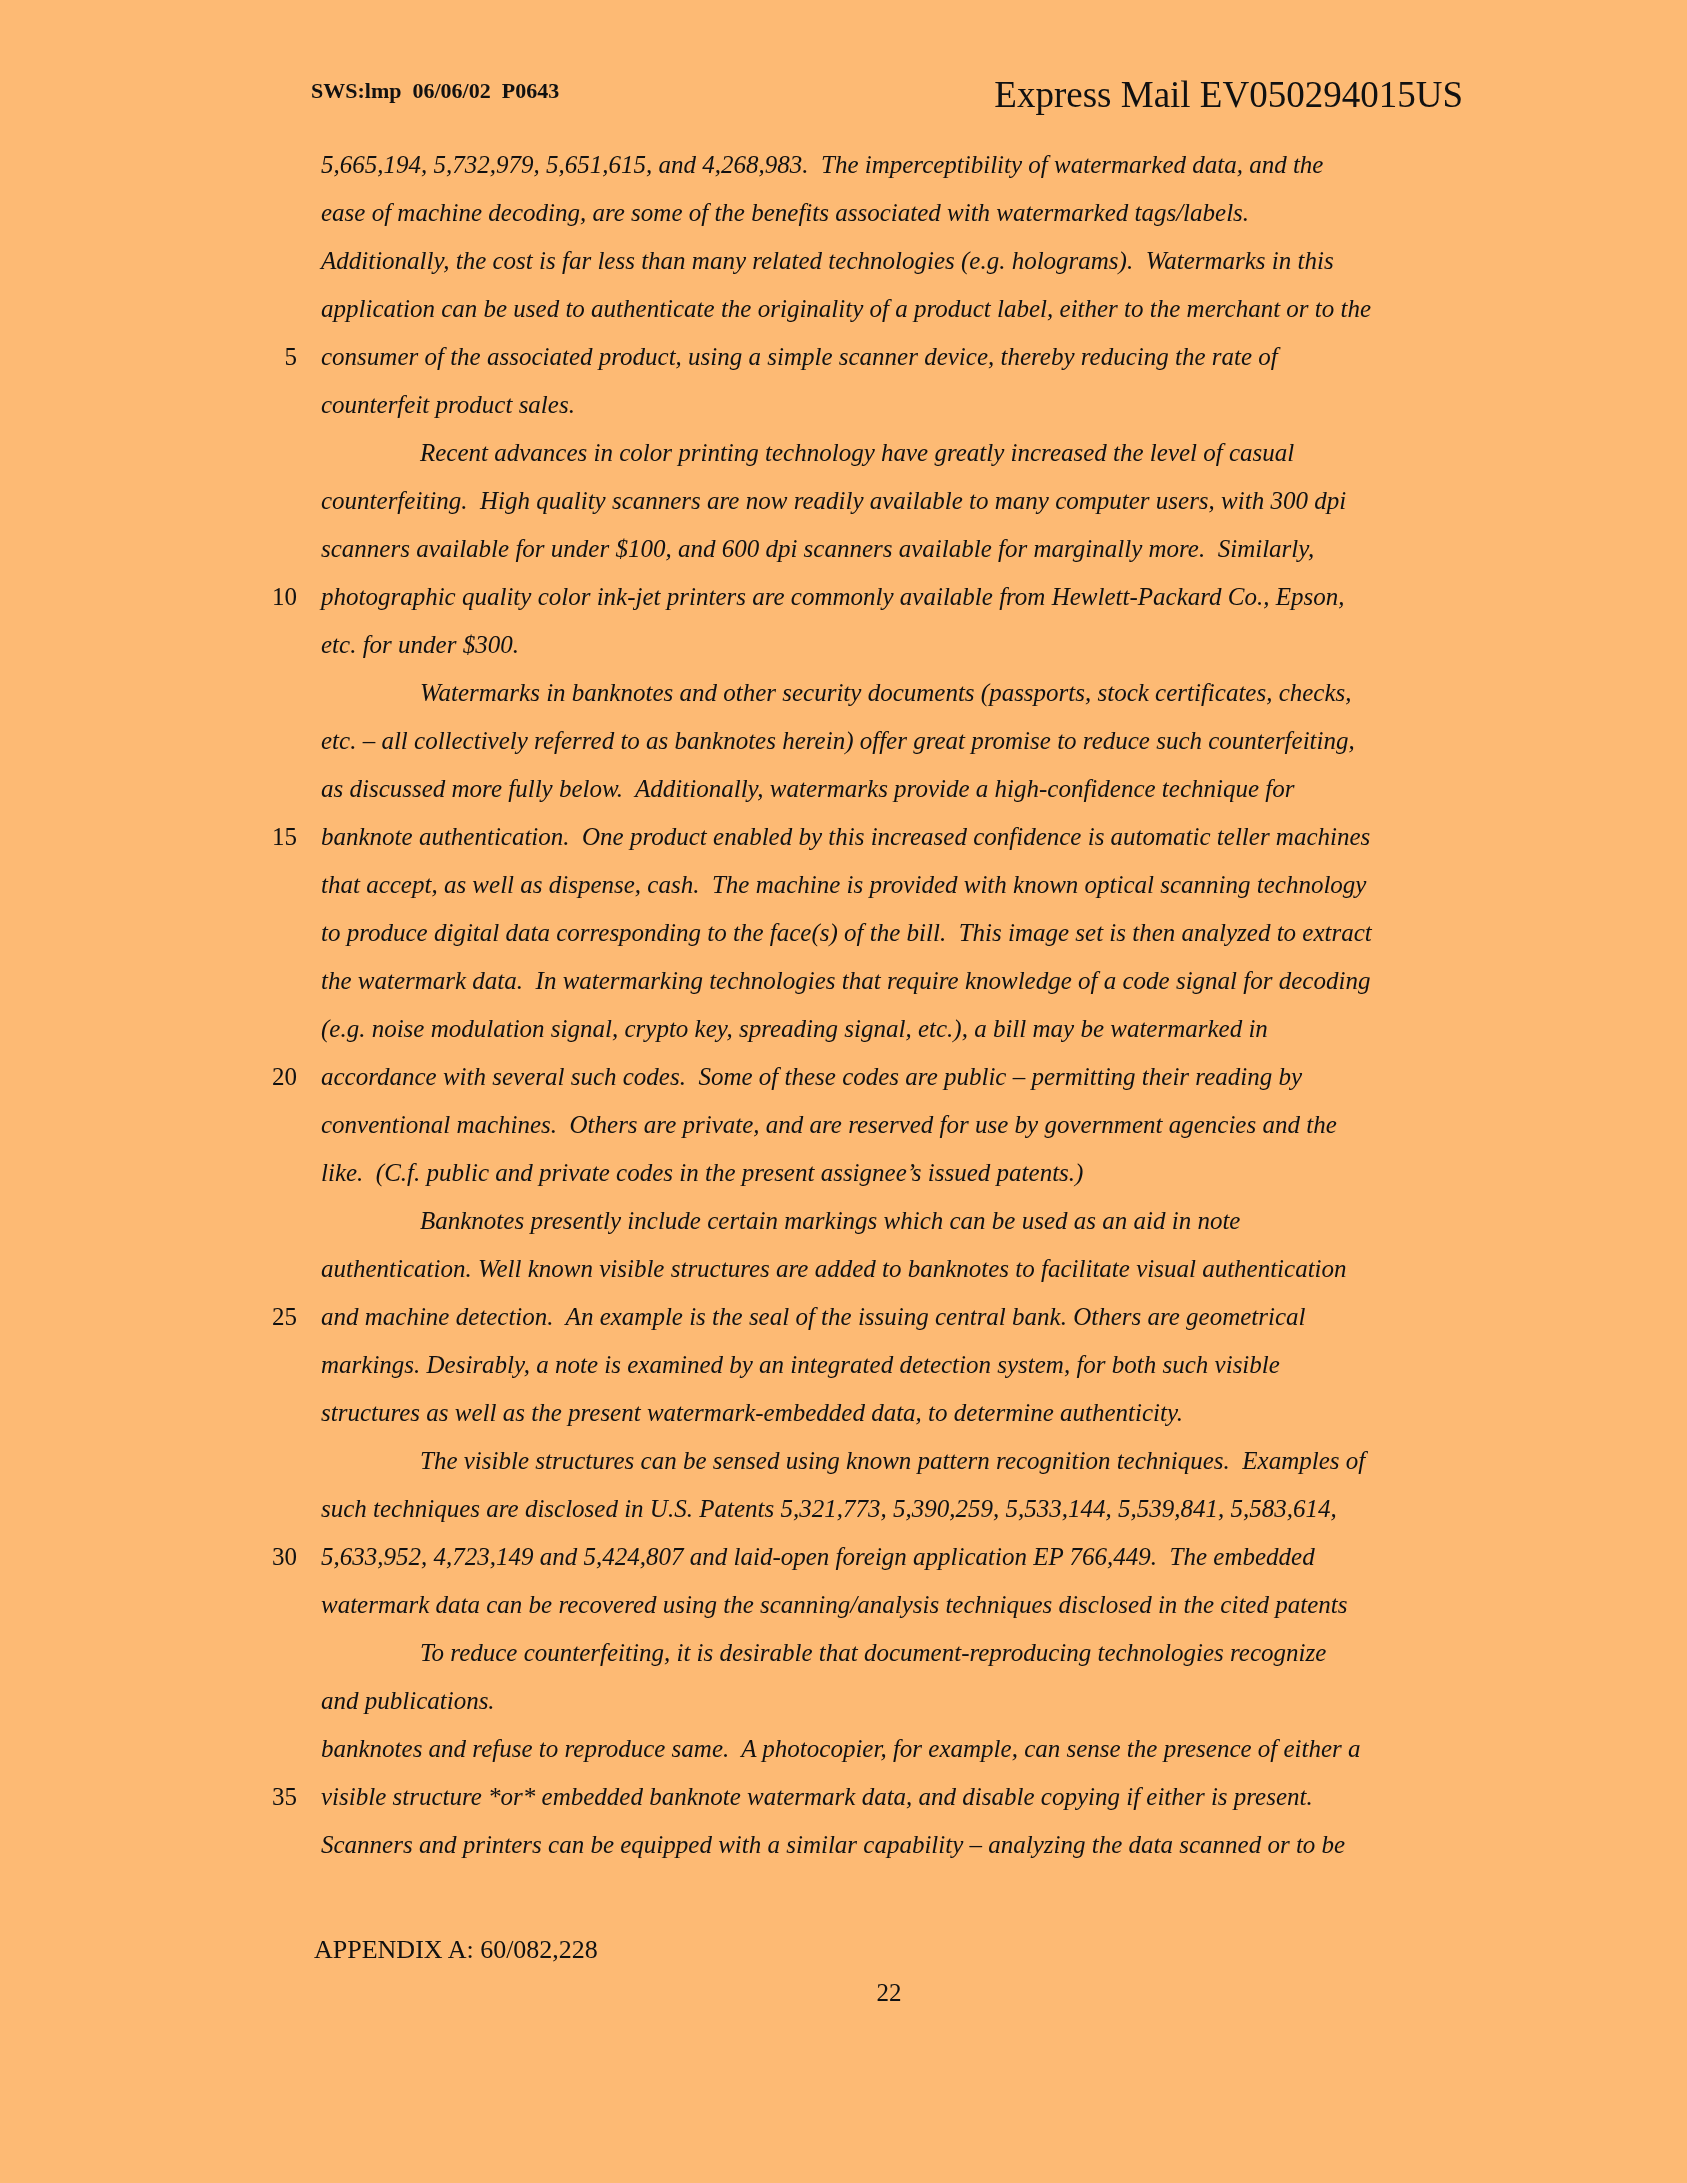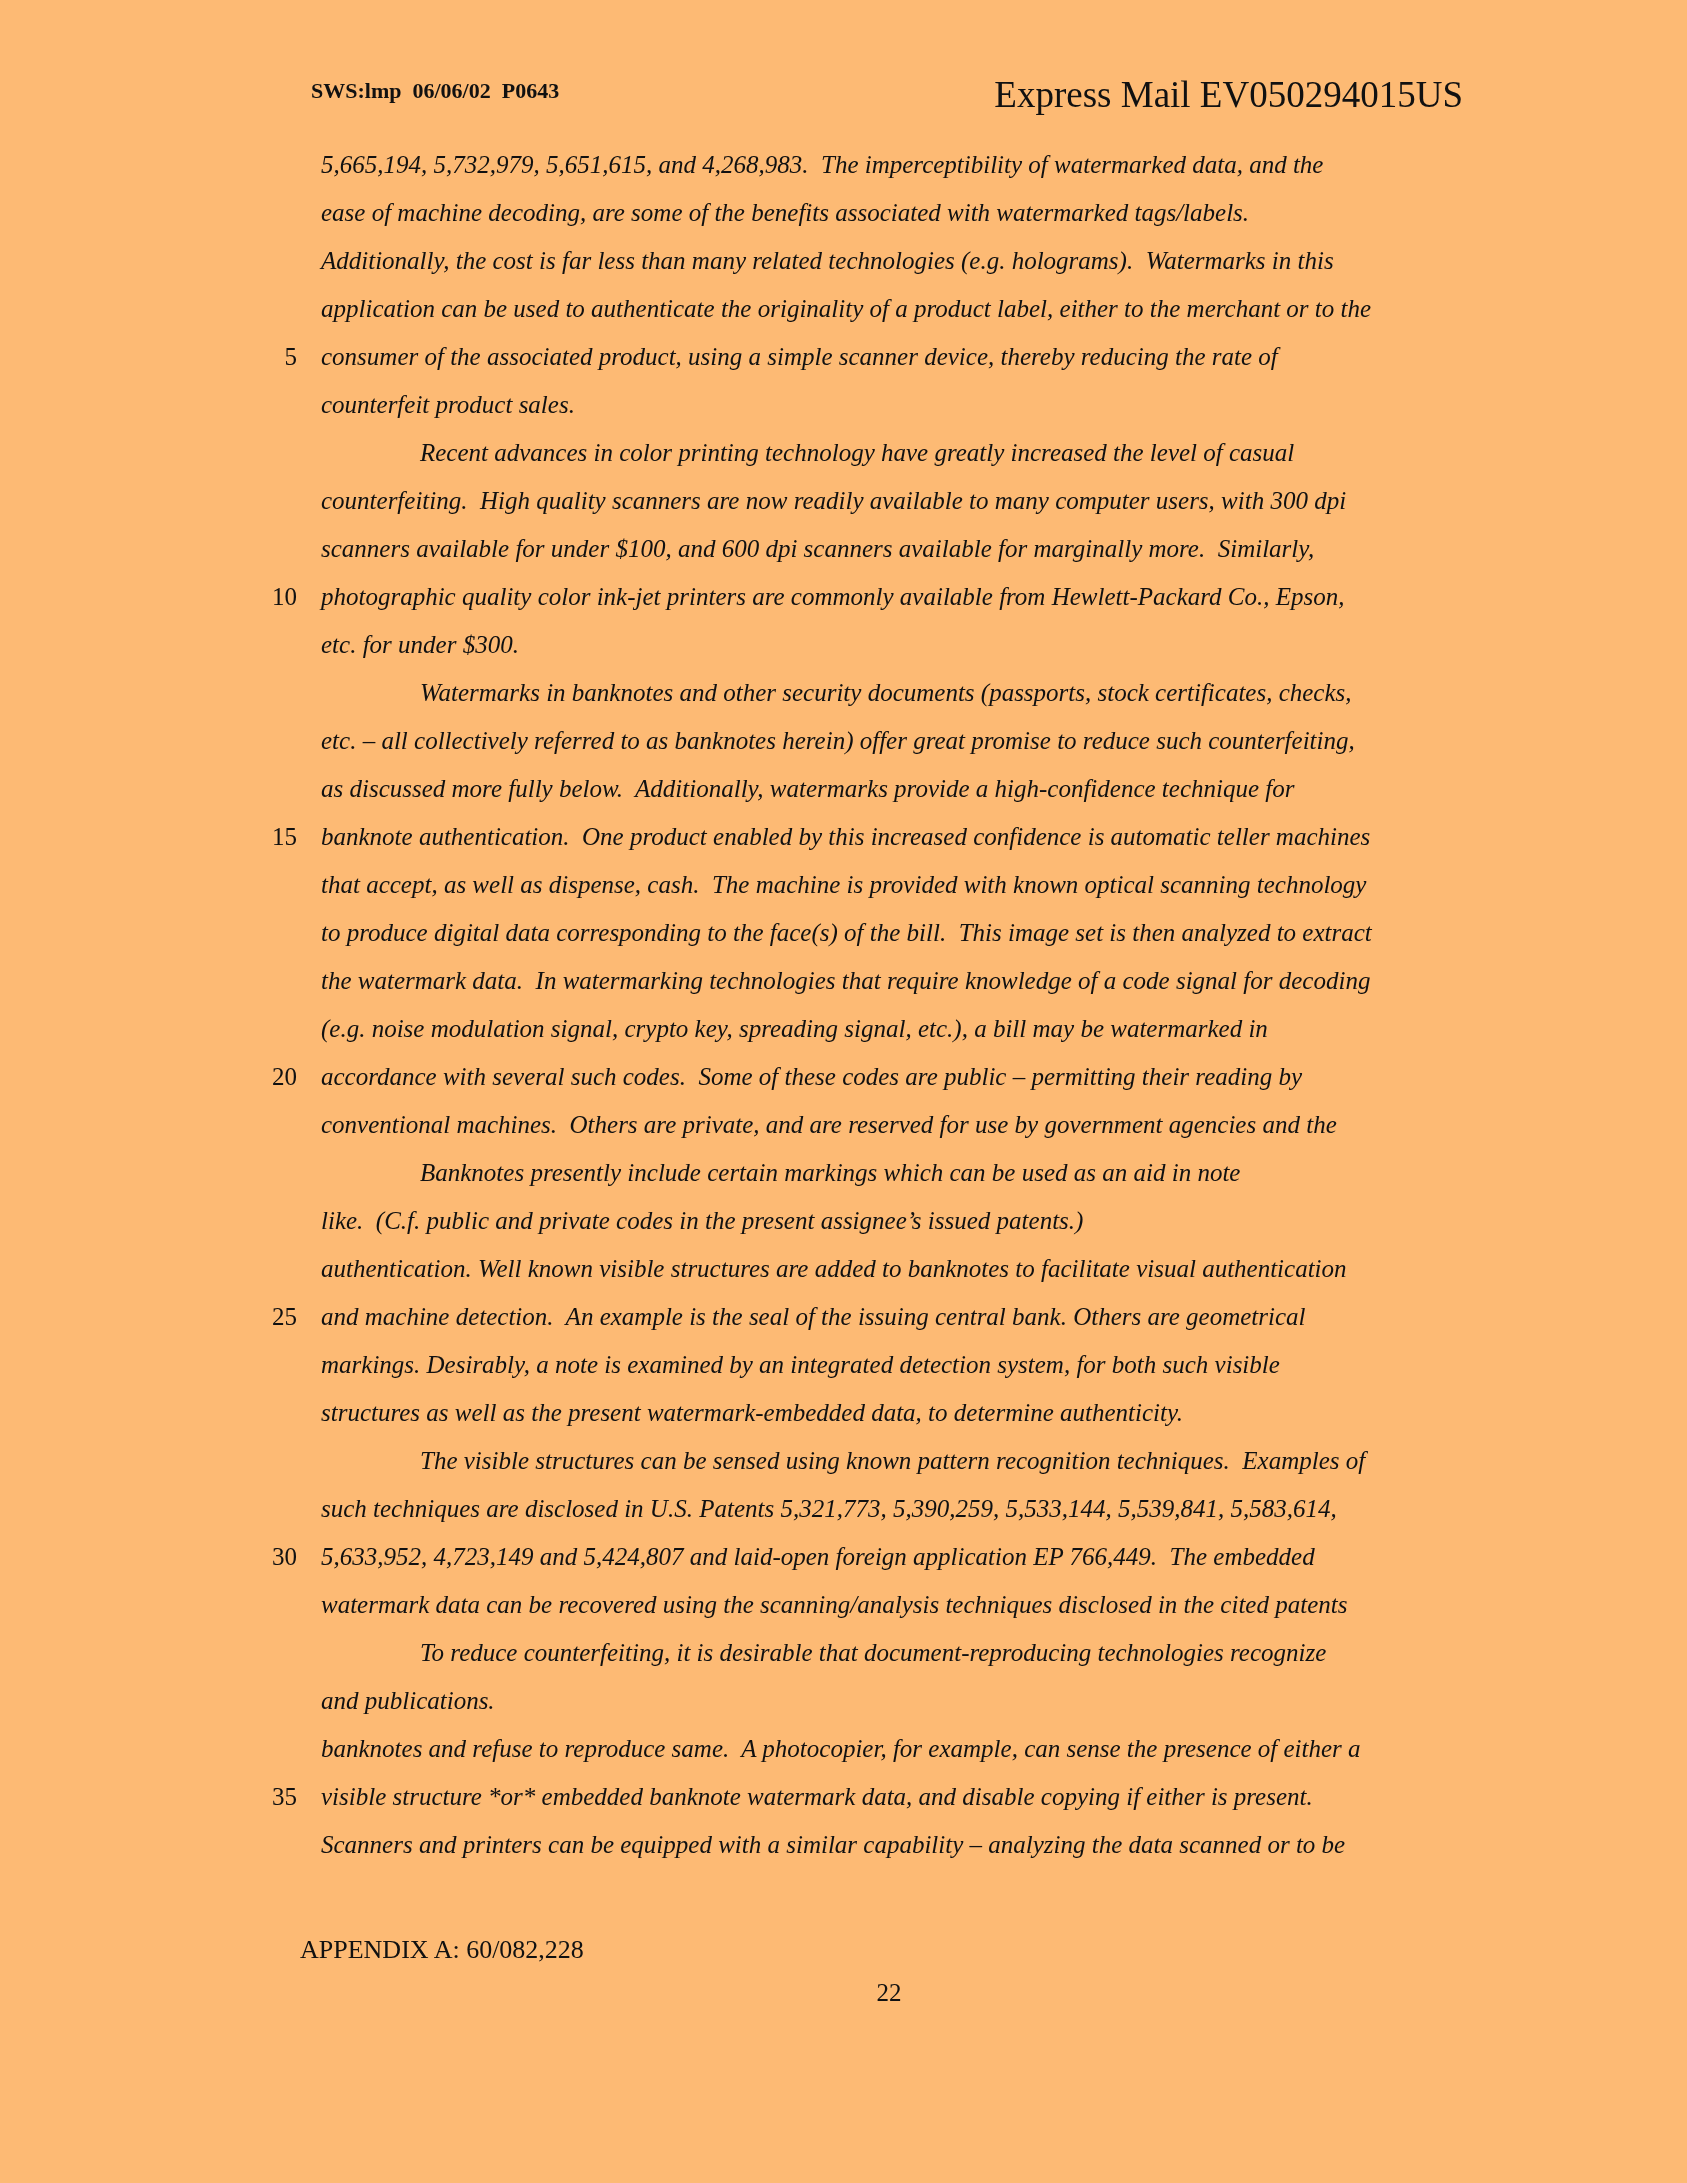--- a/index.html
+++ b/index.html
@@ -52,21 +52,21 @@
     position: absolute;
     left: -79px;
     top: 0;
     width: 55px;
     text-align: right;
     font-style: normal;
     font-size: 25px;
   }
   .footer-appendix {
     position: absolute;
-    left: 300px;
+    left: 314px;
     top: 1935px;
     font-size: 26px;
     white-space: pre;
   }
   .page-number {
     position: absolute;
     left: 311px;
     top: 1979px;
     width: 1156px;
     text-align: center;
@@ -97,22 +97,22 @@
       <div class="line indent"><span>Watermarks in banknotes and other security documents (passports, stock certificates, checks,</span></div>
       <div class="line"><span>etc. – all collectively referred to as banknotes herein) offer great promise to reduce such counterfeiting,</span></div>
       <div class="line"><span>as discussed more fully below.  Additionally, watermarks provide a high-confidence technique for</span></div>
       <div class="line"><span class="lnum">15</span><span>banknote authentication.  One product enabled by this increased confidence is automatic teller machines</span></div>
       <div class="line"><span>that accept, as well as dispense, cash.  The machine is provided with known optical scanning technology</span></div>
       <div class="line"><span>to produce digital data corresponding to the face(s) of the bill.  This image set is then analyzed to extract</span></div>
       <div class="line"><span>the watermark data.  In watermarking technologies that require knowledge of a code signal for decoding</span></div>
       <div class="line"><span>(e.g. noise modulation signal, crypto key, spreading signal, etc.), a bill may be watermarked in</span></div>
       <div class="line"><span class="lnum">20</span><span>accordance with several such codes.  Some of these codes are public – permitting their reading by</span></div>
       <div class="line"><span>conventional machines.  Others are private, and are reserved for use by government agencies and the</span></div>
+      <div class="line"><span>like.  (C.f. public and private codes in the present assignee’s issued patents.)</span></div>
       <div class="line indent"><span>Banknotes presently include certain markings which can be used as an aid in note</span></div>
-      <div class="line"><span>like.  (C.f. public and private codes in the present assignee’s issued patents.)</span></div>
       <div class="line"><span>authentication. Well known visible structures are added to banknotes to facilitate visual authentication</span></div>
       <div class="line"><span class="lnum">25</span><span>and machine detection.  An example is the seal of the issuing central bank. Others are geometrical</span></div>
       <div class="line"><span>markings. Desirably, a note is examined by an integrated detection system, for both such visible</span></div>
       <div class="line"><span>structures as well as the present watermark-embedded data, to determine authenticity.</span></div>
       <div class="line indent"><span>The visible structures can be sensed using known pattern recognition techniques.  Examples of</span></div>
       <div class="line"><span>such techniques are disclosed in U.S. Patents 5,321,773, 5,390,259, 5,533,144, 5,539,841, 5,583,614,</span></div>
       <div class="line"><span class="lnum">30</span><span>5,633,952, 4,723,149 and 5,424,807 and laid-open foreign application EP 766,449.  The embedded</span></div>
       <div class="line"><span>watermark data can be recovered using the scanning/analysis techniques disclosed in the cited patents</span></div>
       <div class="line indent"><span>To reduce counterfeiting, it is desirable that document-reproducing technologies recognize</span></div>
       <div class="line"><span>and publications.</span></div>

